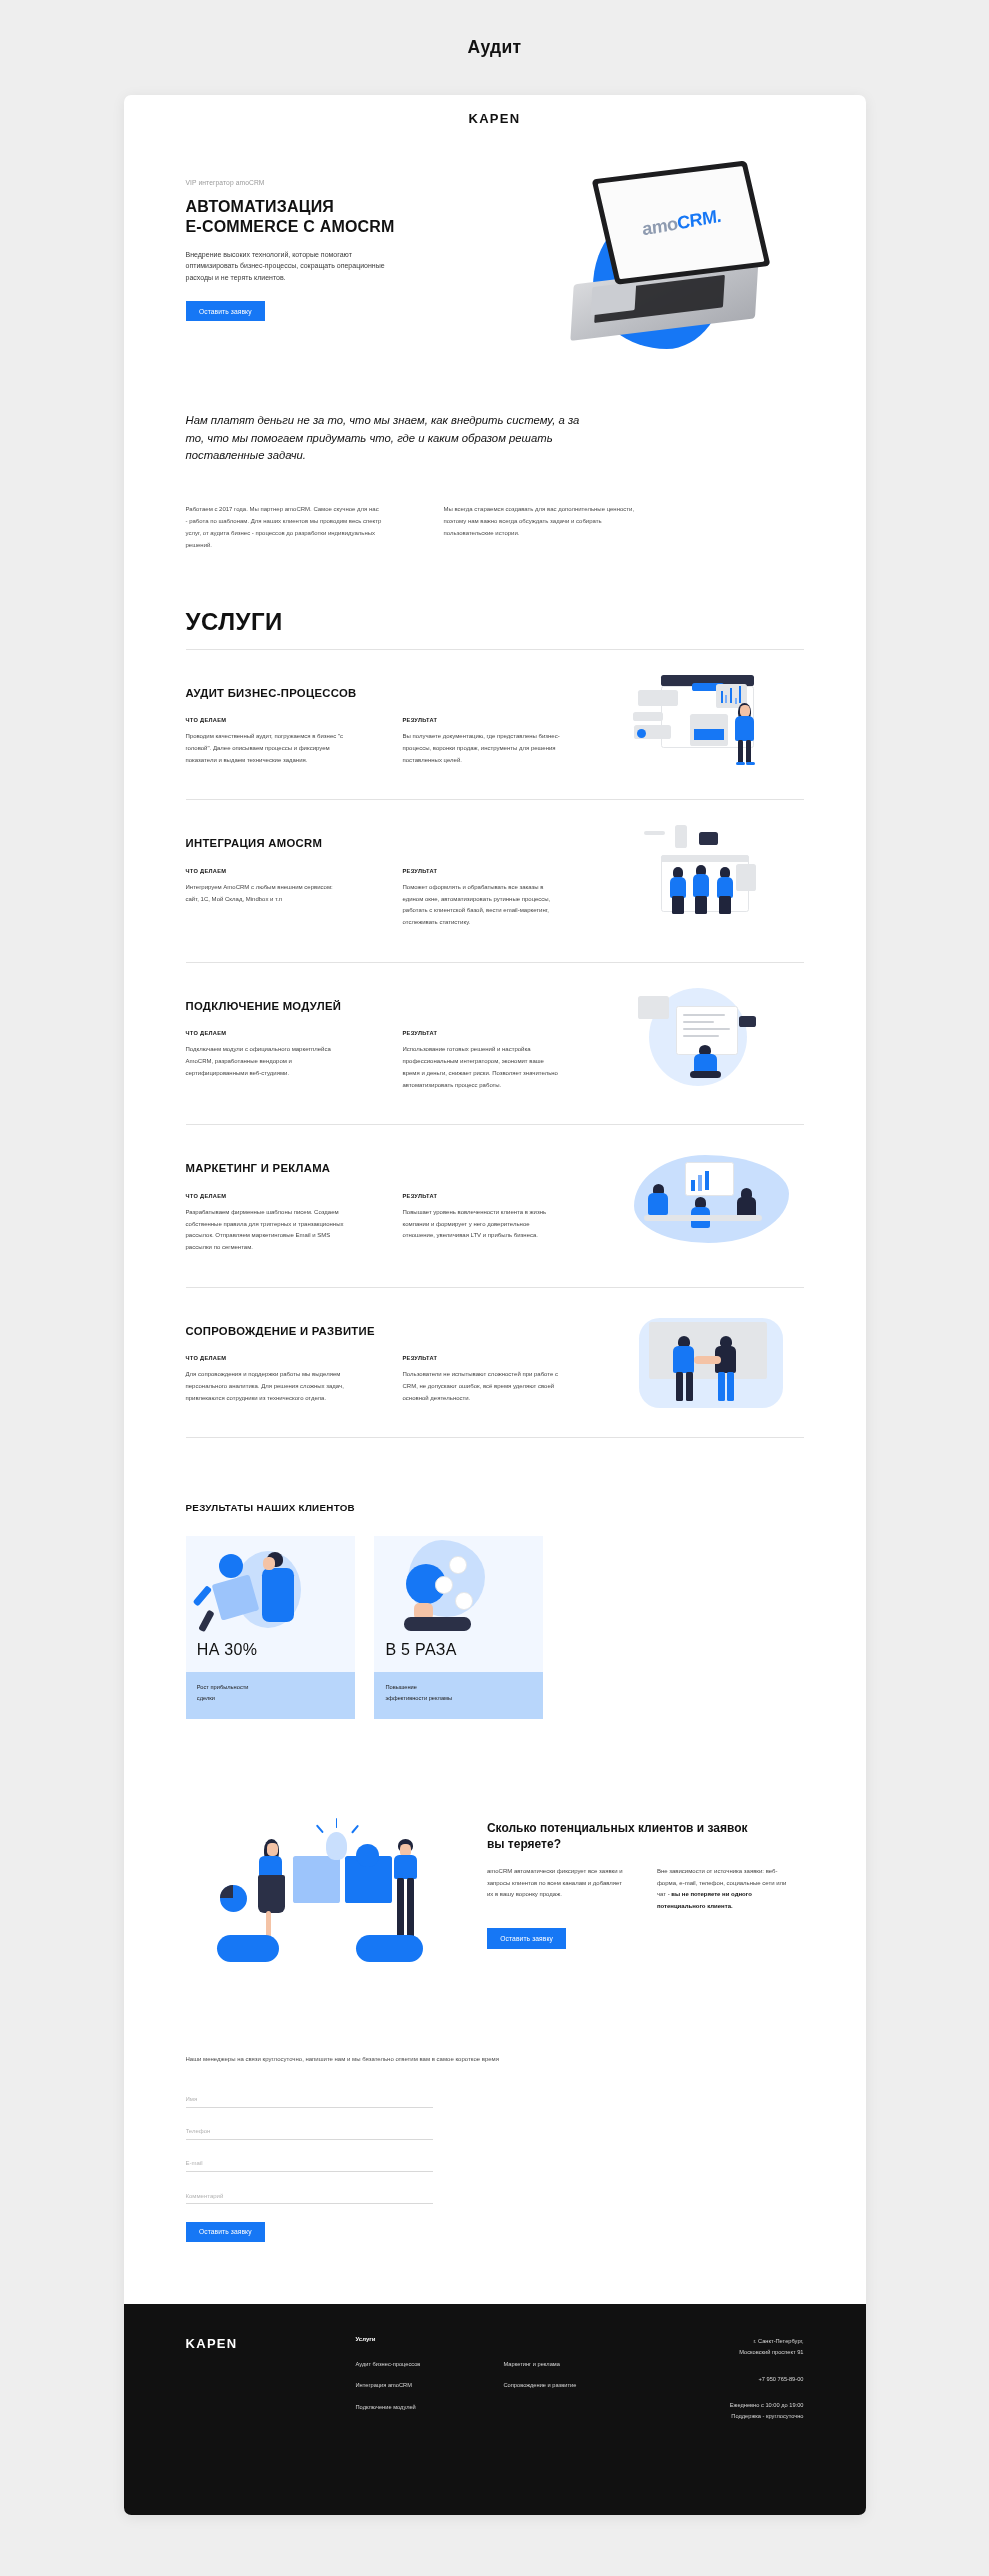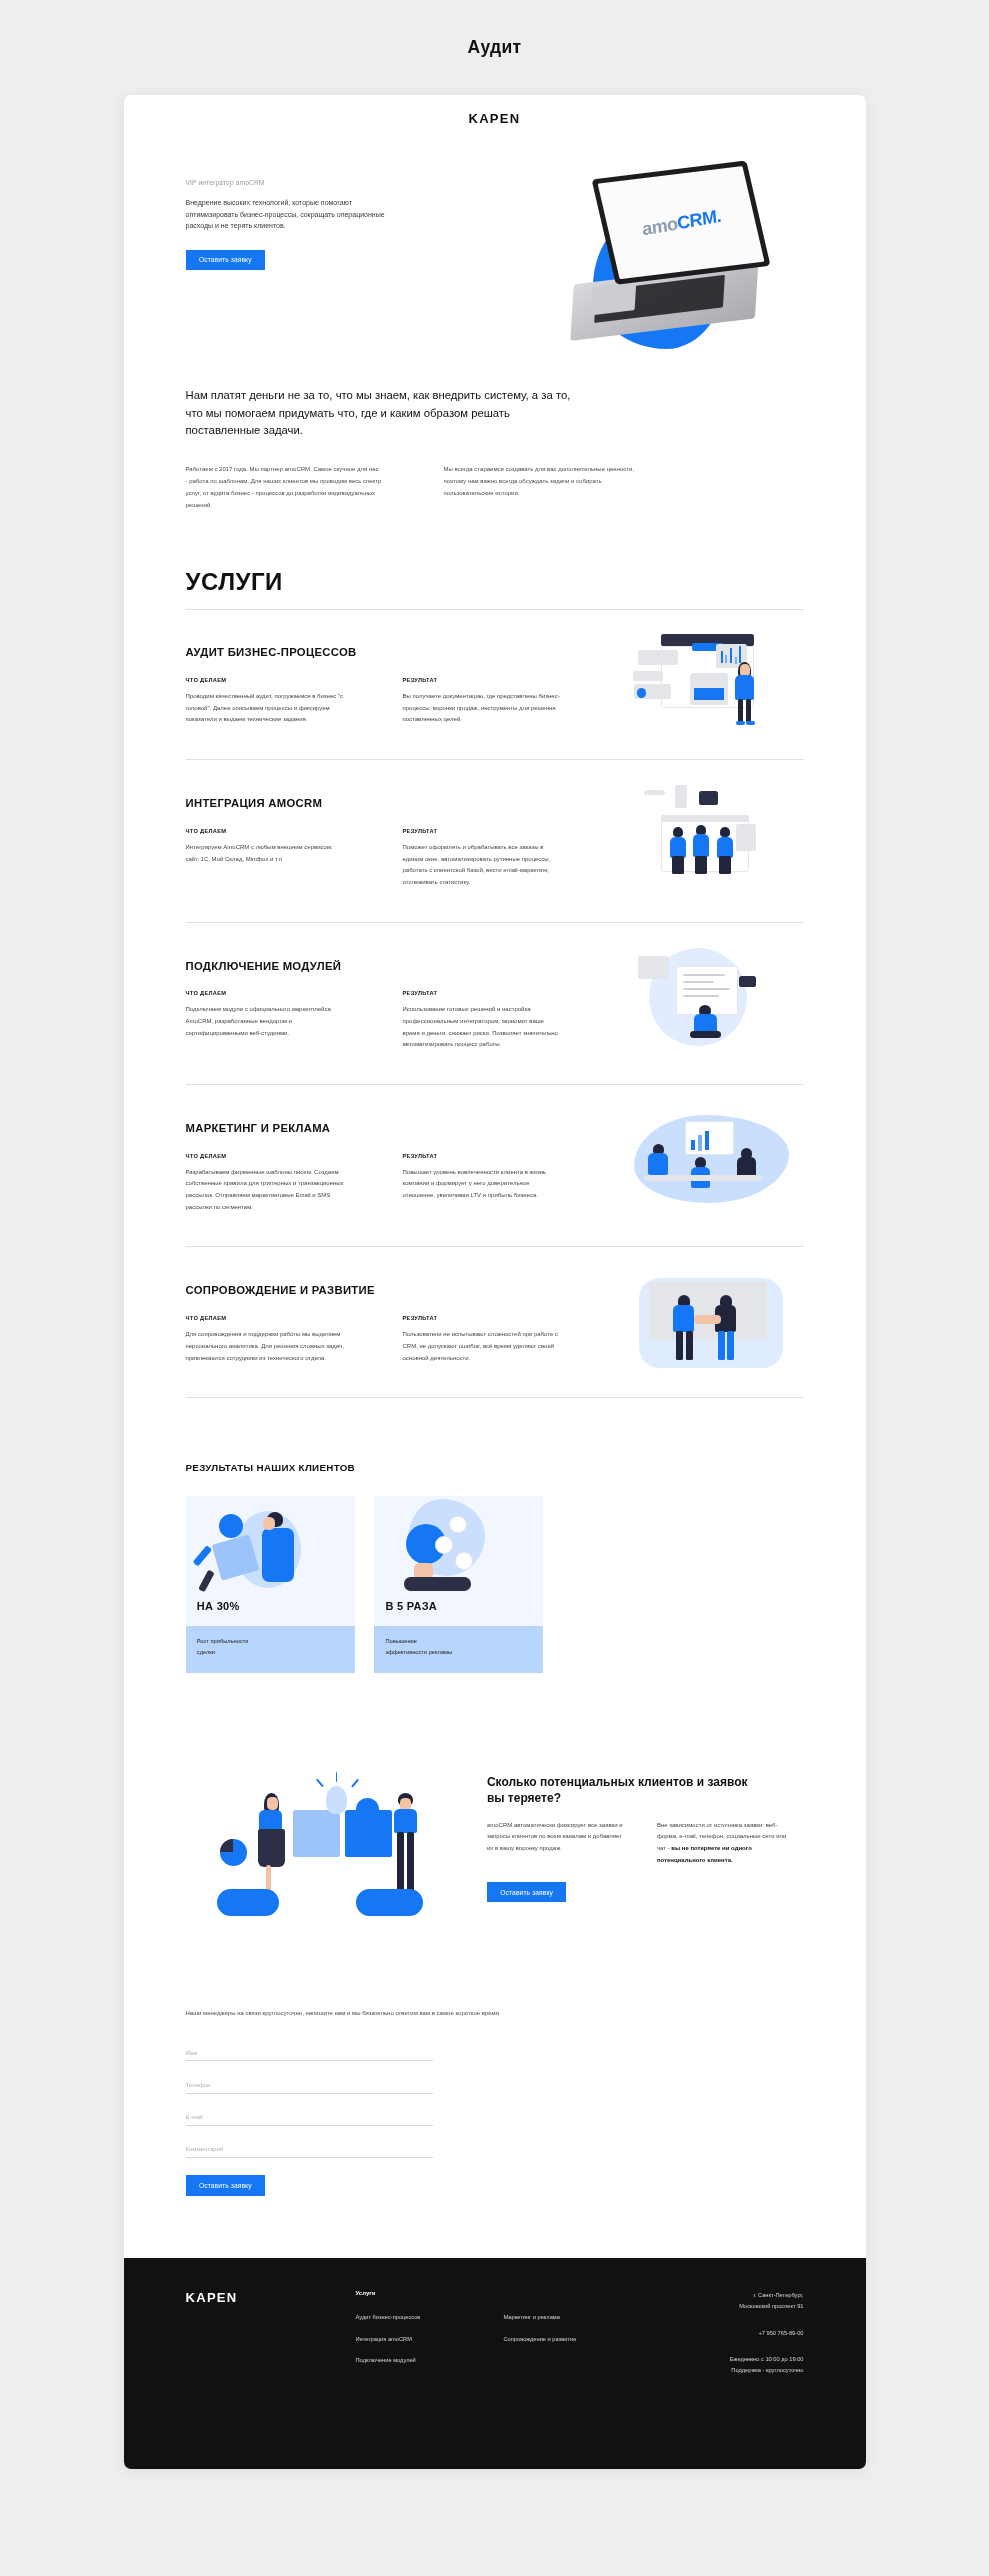--- a/index.html
+++ b/index.html
@@ -165,21 +165,22 @@
     color: #111111;
     padding-top: 2.1px;
   }
   .about-body { flex: 1; }
   .about-lead {
     font-size: 11.3px;
     font-weight: 500;
     line-height: 1.55;
     color: #111111;
     max-width: 402px;
-    margin-bottom: 23px;
+    margin-bottom: 38px;
+    font-style: italic;
   }
   .about-cols { display: flex; gap: 62px; }
   .about-col {
     width: 196px;
     font-size: 6px;
     line-height: 2.0;
     color: #4b4b4b;
   }
 
   
@@ -261,22 +262,22 @@
     width: 169px;
     background: #f2f7ff;
     overflow: hidden;
   }
   .result-art {
     position: relative;
     height: 98px;
     background: #f2f7ff;
   }
   .result-value {
-    font-size: 11px;
-    font-weight: 700;
+    font-size: 16px;
+    font-weight: 400;
     letter-spacing: 0.3px;
     color: #111111;
     padding: 6.2px 11.3px 13.4px 11.3px;
   }
   .result-foot {
     background: #b8d6fb;
     padding: 10.3px 11.3px 15.5px 11.3px;
     font-size: 5.7px;
     line-height: 1.85;
     color: #1b1b1b;
@@ -386,20 +387,24 @@
 
 <div class="site">
 
   <header class="site-header">
     <div class="logo">KAPEN</div>
   </header>
 
   <section class="hero">
     <div class="hero-left">
       <div class="eyebrow">VIP интегратор amoCRM</div>
+      <div class="hero-title">
+        <div>АВТОМАТИЗАЦИЯ</div>
+        <div>E-COMMERCE С AMOCRM</div>
+      </div>
       <p class="hero-sub">Внедрение высоких технологий, которые помогают оптимизировать бизнес-процессы, сокращать операционные расходы и не терять клиентов.</p>
       <button class="btn-primary">Оставить заявку</button>
     </div>
 
     <div class="hero-art">
       <div class="blob"></div>
       <div class="laptop">
         <div class="base">
           <div class="keys"></div>
           <div class="pad"></div>

